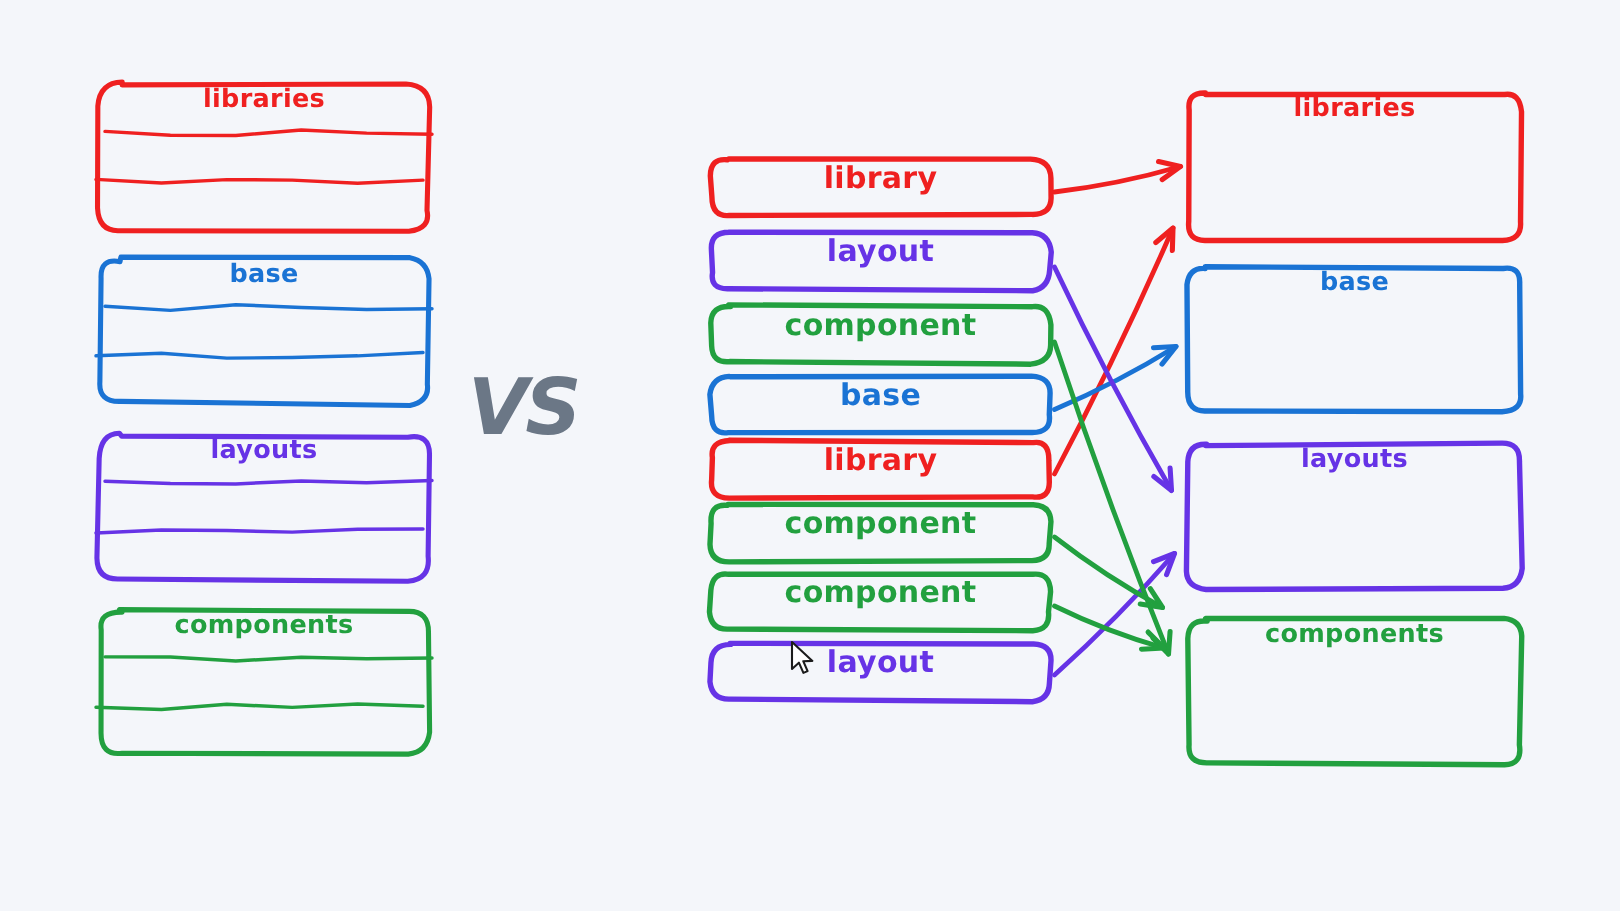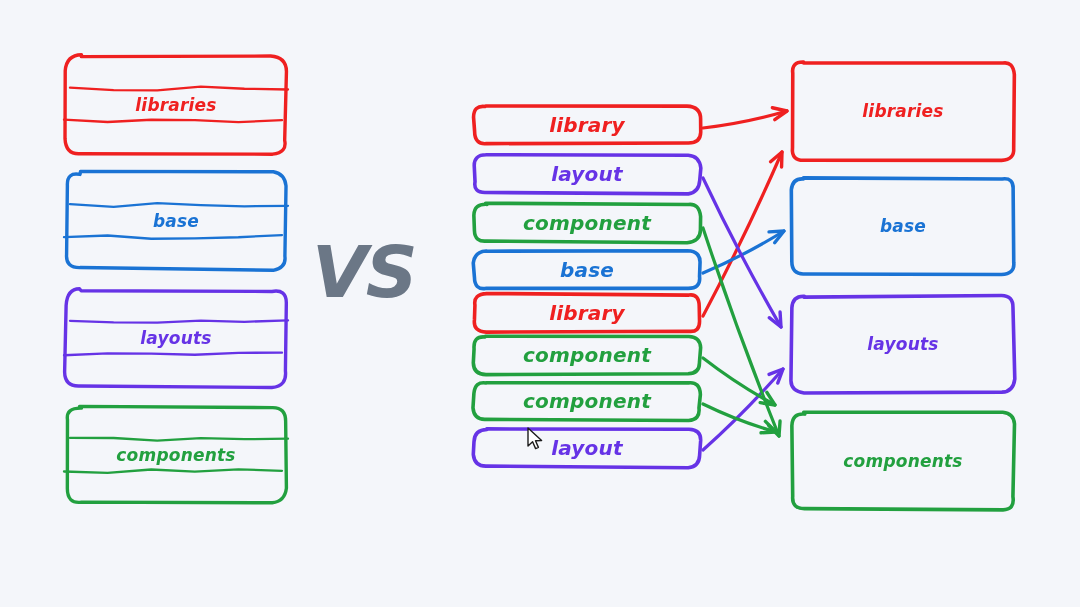--- a/index.html
+++ b/index.html
@@ -25,23 +25,21 @@
     left: 0; top: 0;
     width: 1080px;
     height: 607px;
     pointer-events: none;
   }
   .box {
     position: absolute;
     box-sizing: border-box;
     background: transparent;
     display: flex;
-    align-items: center;
     justify-content: center;
-    font-style: italic;
   }
   .box-label {
     font-family: "DejaVu Sans", sans-serif;
     font-weight: 700;
     letter-spacing: 0.2px;
     white-space: nowrap;
     user-select: none;
   }
   .left-label  { font-size: 17px; }
   .mid-label   { font-size: 20px; }
@@ -50,21 +48,21 @@
   .vs-mark {
     position: absolute;
     left: 312px;
     top: 232px;
     width: 110px;
     height: 80px;
     color: #6b7786;
     font-family: "DejaVu Sans", sans-serif;
     font-weight: 700;
     font-style: italic;
-    font-size: 72px;
+    font-size: 52px;
     line-height: 80px;
     letter-spacing: -2px;
     user-select: none;
   }
   .cursor {
     position: absolute;
     pointer-events: none;
   }
 </style>
 </head>

